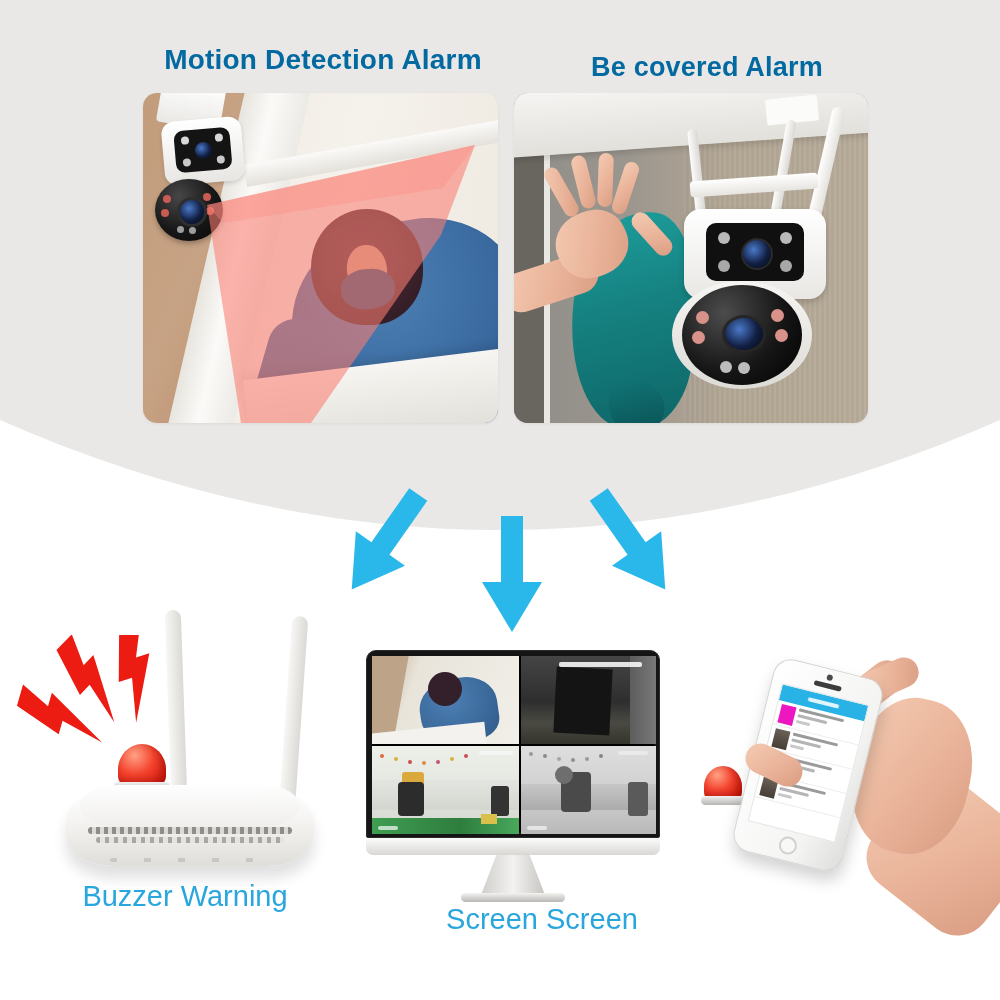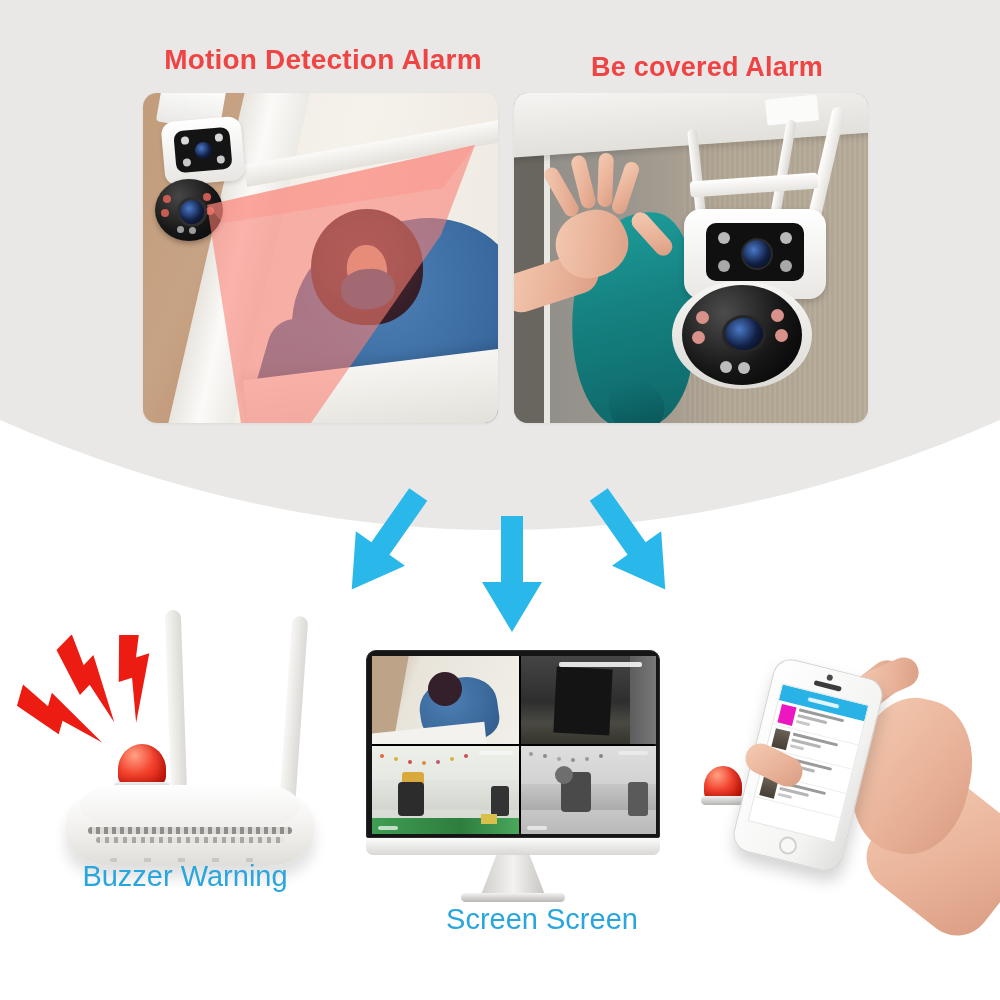--- a/index.html
+++ b/index.html
@@ -2,21 +2,21 @@
 <html><head>
 <meta charset="utf-8">
 <style>
   html,body{margin:0;padding:0;}
   body{width:1000px;height:1000px;position:relative;overflow:hidden;background:#ffffff;
        font-family:"Liberation Sans",sans-serif;}
   .abs{position:absolute;}
   
   .hero-bg{position:absolute;top:0;left:0;z-index:0;}
   .hero-title{position:absolute;z-index:5;text-align:center;font-weight:bold;
-              color:#ef4444;font-size:28px;letter-spacing:.2px;}
+              color:#0369a1;font-size:28px;letter-spacing:.2px;}
   .photo{position:absolute;z-index:4;border-radius:14px;overflow:hidden;
          box-shadow:0 1px 3px rgba(0,0,0,.06);}
   
   .p1{left:143px;top:93px;width:355px;height:330px;
       background:linear-gradient(100deg,#efe9df 0%,#f5f2ec 55%,#eee9e0 100%);}
   .p1-wall{left:-70px;top:-40px;width:185px;height:430px;transform:rotate(13deg);
            background:linear-gradient(100deg,#c09a77 0%,#c7a385 60%,#b98f6b 100%);}
   .p1-frame{left:62px;top:-50px;width:64px;height:450px;transform:rotate(13deg);
             background:linear-gradient(90deg,#e8e5df,#fbfaf8 45%,#eceae5);}
   .p1-frame-top{left:100px;top:46px;width:300px;height:22px;transform:rotate(-10deg);
@@ -346,16 +346,16 @@
       <div class="p-lines">
         <div style="width:46px;"></div>
           <div style="width:30px;background:#b5b5b5;"></div>
           <div style="width:14px;background:#c8c8c8;"></div>
       </div>
     </div>
   </div>
   <div class="phone-home"></div>
 </div>
 
-<div class="bottom-label" style="left:35px;top:860px;width:300px;">Buzzer Warning</div>
+<div class="bottom-label" style="left:35px;top:880px;width:300px;">Buzzer Warning</div>
 <div class="bottom-label" style="left:392px;top:903px;width:300px;">Screen Screen</div>
 <div class="bottom-label" style="left:700px;top:905px;width:250px;font-size:26px;line-height:30px;">
 </div>
 
 </body></html>

